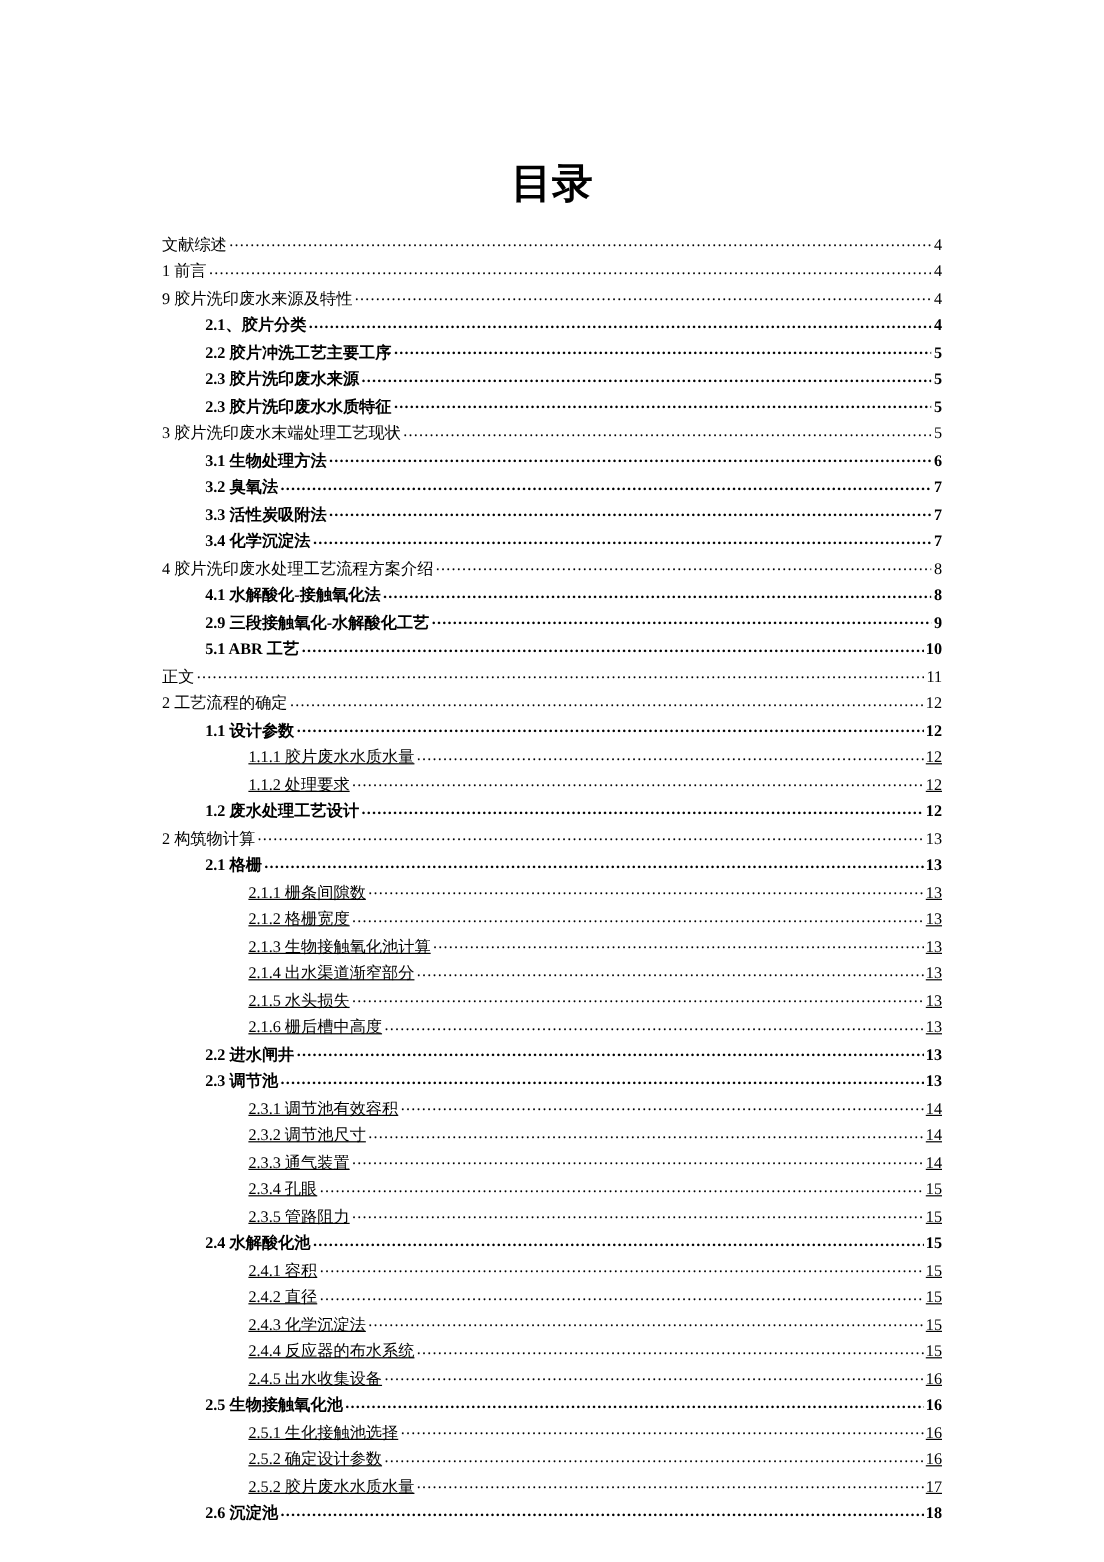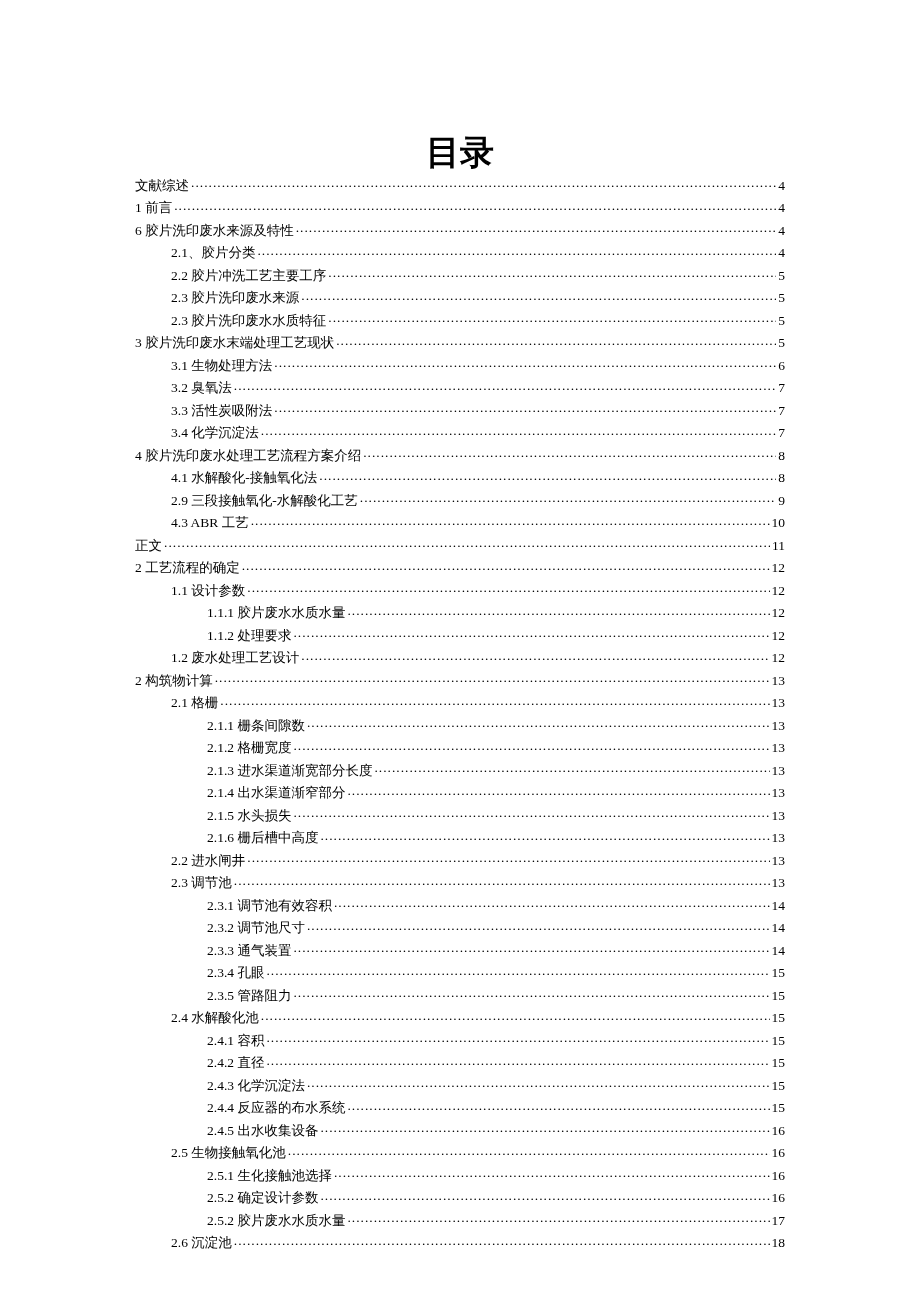--- a/index.html
+++ b/index.html
@@ -8,37 +8,37 @@
       height: 1302px;
       background: #fff;
       font-family: "SimSun", "宋体", serif;
       color: #000;
       padding: 130px 135px 60px 135px;
     }
     .title {
       text-align: center;
       font-size: 34px;
       font-weight: bold;
-      margin-bottom: 0;
+      margin-bottom: 18px;
       font-family: "SimSun", "宋体", serif;
     }
     .toc-list {
       list-style: none;
       font-size: 13.5px;
       line-height: 1.0;
     }
     .toc-item {
       display: flex;
       align-items: baseline;
       white-space: nowrap;
       margin-bottom: 6.5px;
     }
     .toc-item.level-0 { padding-left: 0px; }
-    .toc-item.level-1 { padding-left: 36px; }
-    .toc-item.level-2 { padding-left: 72px; }
+    .toc-item.level-1 { padding-left: 36px; font-weight: bold; }
+    .toc-item.level-2 { padding-left: 72px; text-decoration: underline; }
     .toc-label { flex: 0 0 auto; }
     .toc-dots {
       flex: 1 1 auto;
       overflow: hidden;
       position: relative;
       height: 1em;
       margin: 0 2px;
     }
     .toc-dots::after {
       content: "........................................................................................................................................................................................................";
@@ -60,21 +60,21 @@
       <span class="toc-label">文献综述</span>
       <span class="toc-dots"></span>
       <span class="toc-page">4</span>
     </li>
     <li class="toc-item level-0">
       <span class="toc-label">1 前言</span>
       <span class="toc-dots"></span>
       <span class="toc-page">4</span>
     </li>
     <li class="toc-item level-0">
-      <span class="toc-label">6 胶片洗印废水来源及特性</span>
+      <span class="toc-label">9 胶片洗印废水来源及特性</span>
       <span class="toc-dots"></span>
       <span class="toc-page">4</span>
     </li>
     <li class="toc-item level-1">
       <span class="toc-label">2.1、胶片分类</span>
       <span class="toc-dots"></span>
       <span class="toc-page">4</span>
     </li>
     <li class="toc-item level-1">
       <span class="toc-label">2.2 胶片冲洗工艺主要工序</span>
@@ -125,21 +125,21 @@
       <span class="toc-label">4.1  水解酸化-接触氧化法 </span>
       <span class="toc-dots"></span>
       <span class="toc-page">8</span>
     </li>
     <li class="toc-item level-1">
       <span class="toc-label">2.9 三段接触氧化-水解酸化工艺 </span>
       <span class="toc-dots"></span>
       <span class="toc-page">9</span>
     </li>
     <li class="toc-item level-1">
-      <span class="toc-label">4.3 ABR 工艺 </span>
+      <span class="toc-label">5.1 ABR 工艺 </span>
       <span class="toc-dots"></span>
       <span class="toc-page">10</span>
     </li>
     <li class="toc-item level-0">
       <span class="toc-label">正文</span>
       <span class="toc-dots"></span>
       <span class="toc-page">11</span>
     </li>
     <li class="toc-item level-0">
       <span class="toc-label">2 工艺流程的确定</span>
@@ -180,21 +180,21 @@
       <span class="toc-label">2.1.1 栅条间隙数</span>
       <span class="toc-dots"></span>
       <span class="toc-page">13</span>
     </li>
     <li class="toc-item level-2">
       <span class="toc-label">2.1.2 格栅宽度</span>
       <span class="toc-dots"></span>
       <span class="toc-page">13</span>
     </li>
     <li class="toc-item level-2">
-      <span class="toc-label">2.1.3 进水渠道渐宽部分长度</span>
+      <span class="toc-label">2.1.3 生物接触氧化池计算</span>
       <span class="toc-dots"></span>
       <span class="toc-page">13</span>
     </li>
     <li class="toc-item level-2">
       <span class="toc-label">2.1.4 出水渠道渐窄部分</span>
       <span class="toc-dots"></span>
       <span class="toc-page">13</span>
     </li>
     <li class="toc-item level-2">
       <span class="toc-label">2.1.5 水头损失</span>

